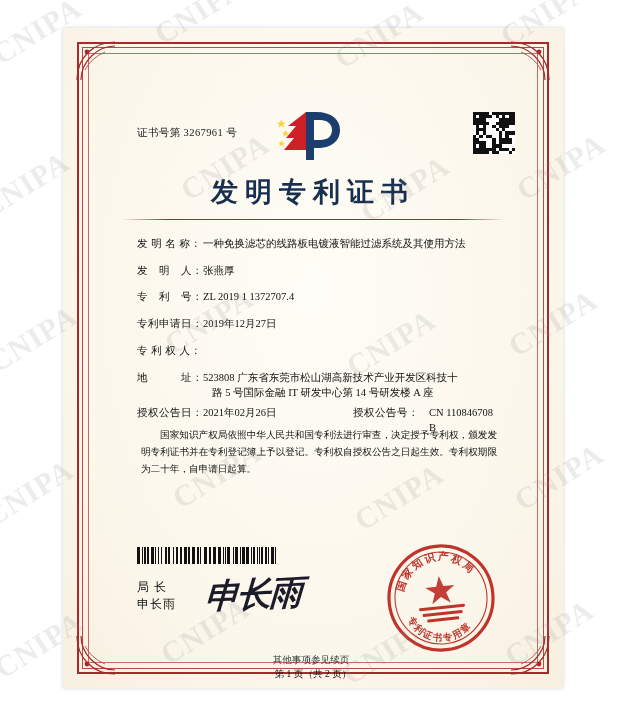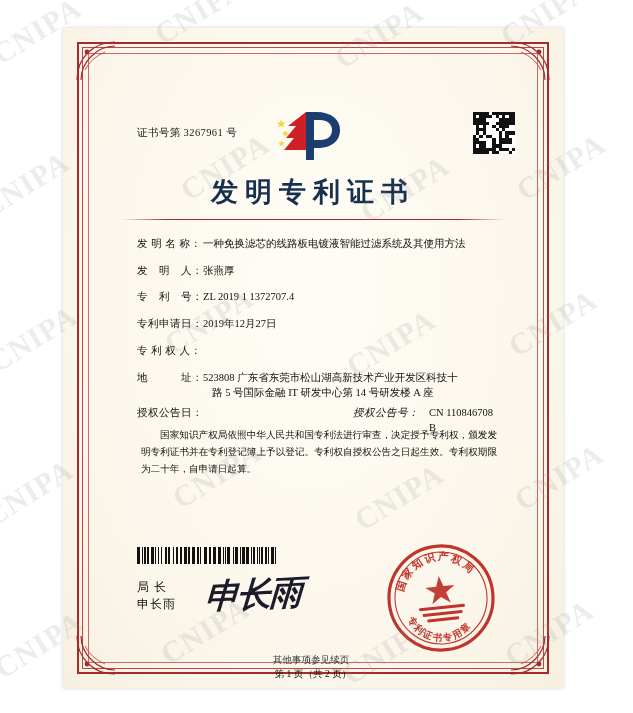--- a/index.html
+++ b/index.html
@@ -191,21 +191,21 @@
   }
   .fvalue {
     flex: 1 1 auto;
     color: #111;
   }
   .frow.two {
     display: flex;
   }
   .two-col-a { flex: 0 0 216px; display: flex; }
   .two-col-b { flex: 1 1 auto; display: flex; }
-  .two-col-b .flabel { flex: 0 0 76px; font-style: italic; }
+  .two-col-b .flabel { flex: 0 0 76px; }
   .addr-line2 {
     margin-left: 75px;
     margin-top: 1px;
   }
 
   
   .paras {
     position: absolute;
     left: 42px;
     right: 30px;
@@ -555,20 +555,21 @@
           <div class="frow" style="margin-bottom:0;">
             <div class="flabel">地　　　址：</div>
             <div class="fvalue">523808  广东省东莞市松山湖高新技术产业开发区科技十</div>
           </div>
           <div class="addr-line2">路 5 号国际金融 IT 研发中心第 14 号研发楼 A 座</div>
         </div>
 
         <div class="frow two" style="margin-top:5px;">
           <div class="two-col-a">
             <div class="flabel">授权公告日：</div>
+            <div class="fvalue">2021年02月26日</div>
           </div>
           <div class="two-col-b">
             <div class="flabel">授权公告号：</div>
             <div class="fvalue">CN 110846708 B</div>
           </div>
         </div>
 
       </div>
 
       <div class="paras">

